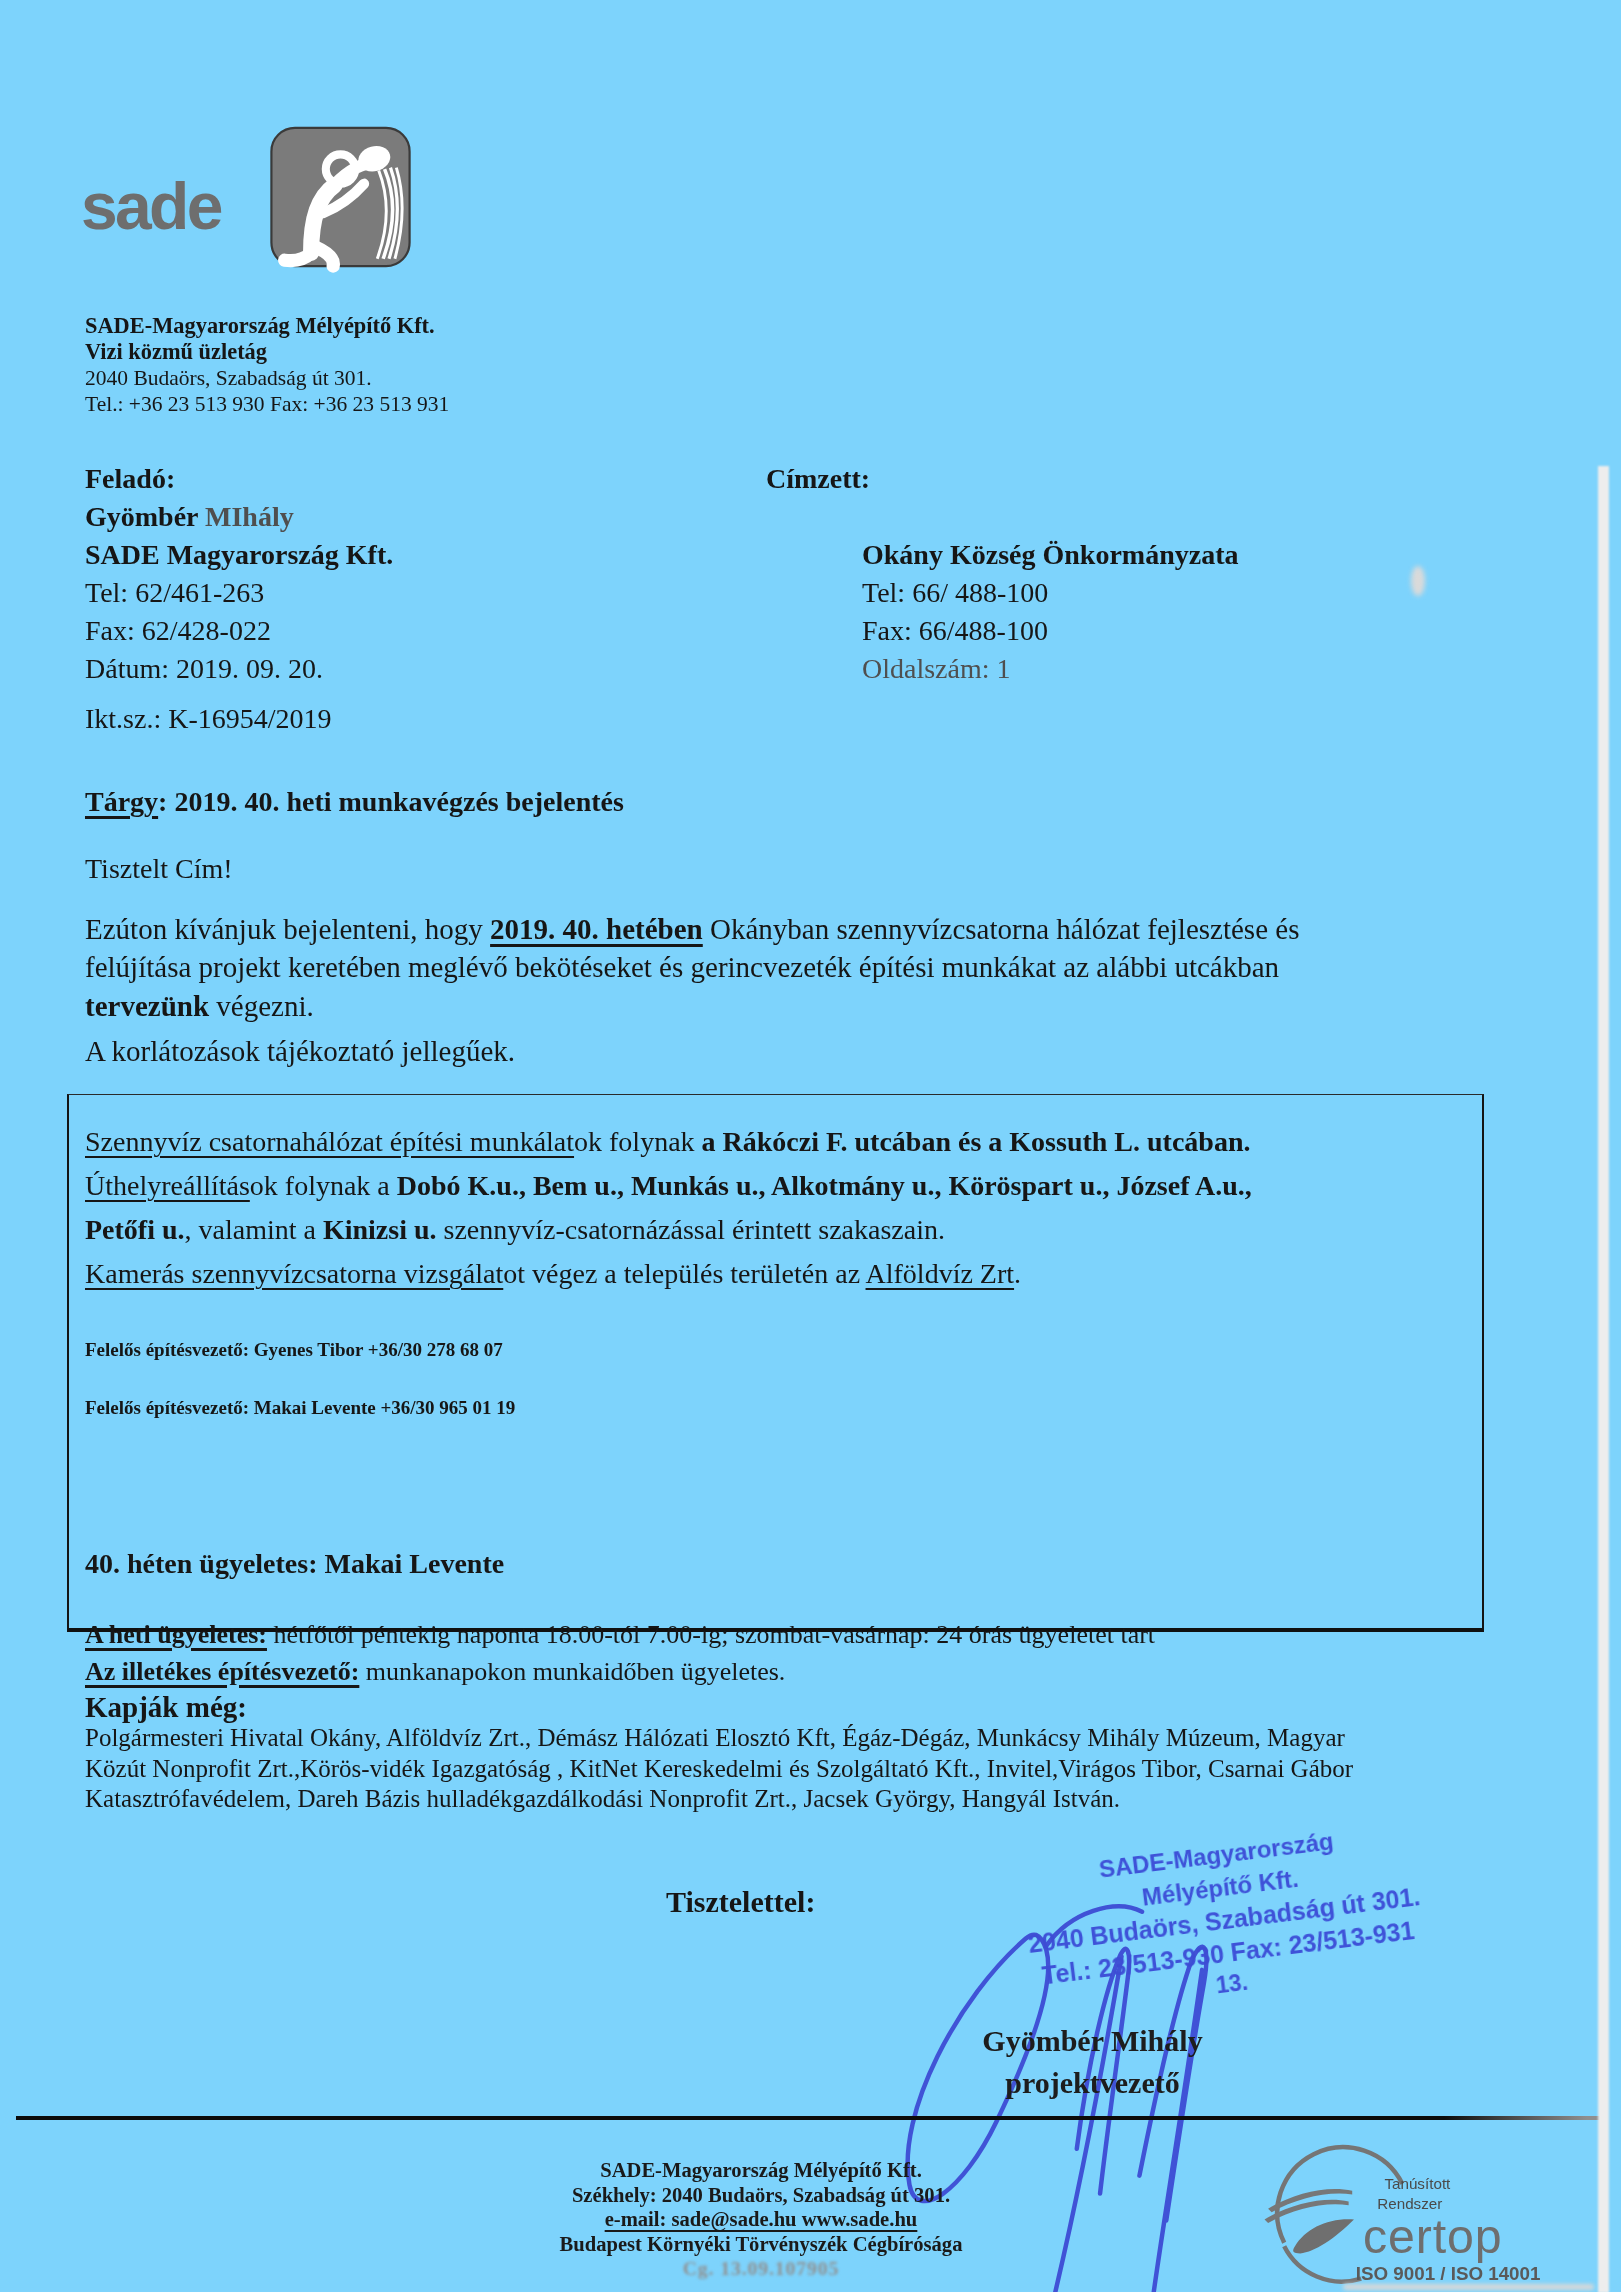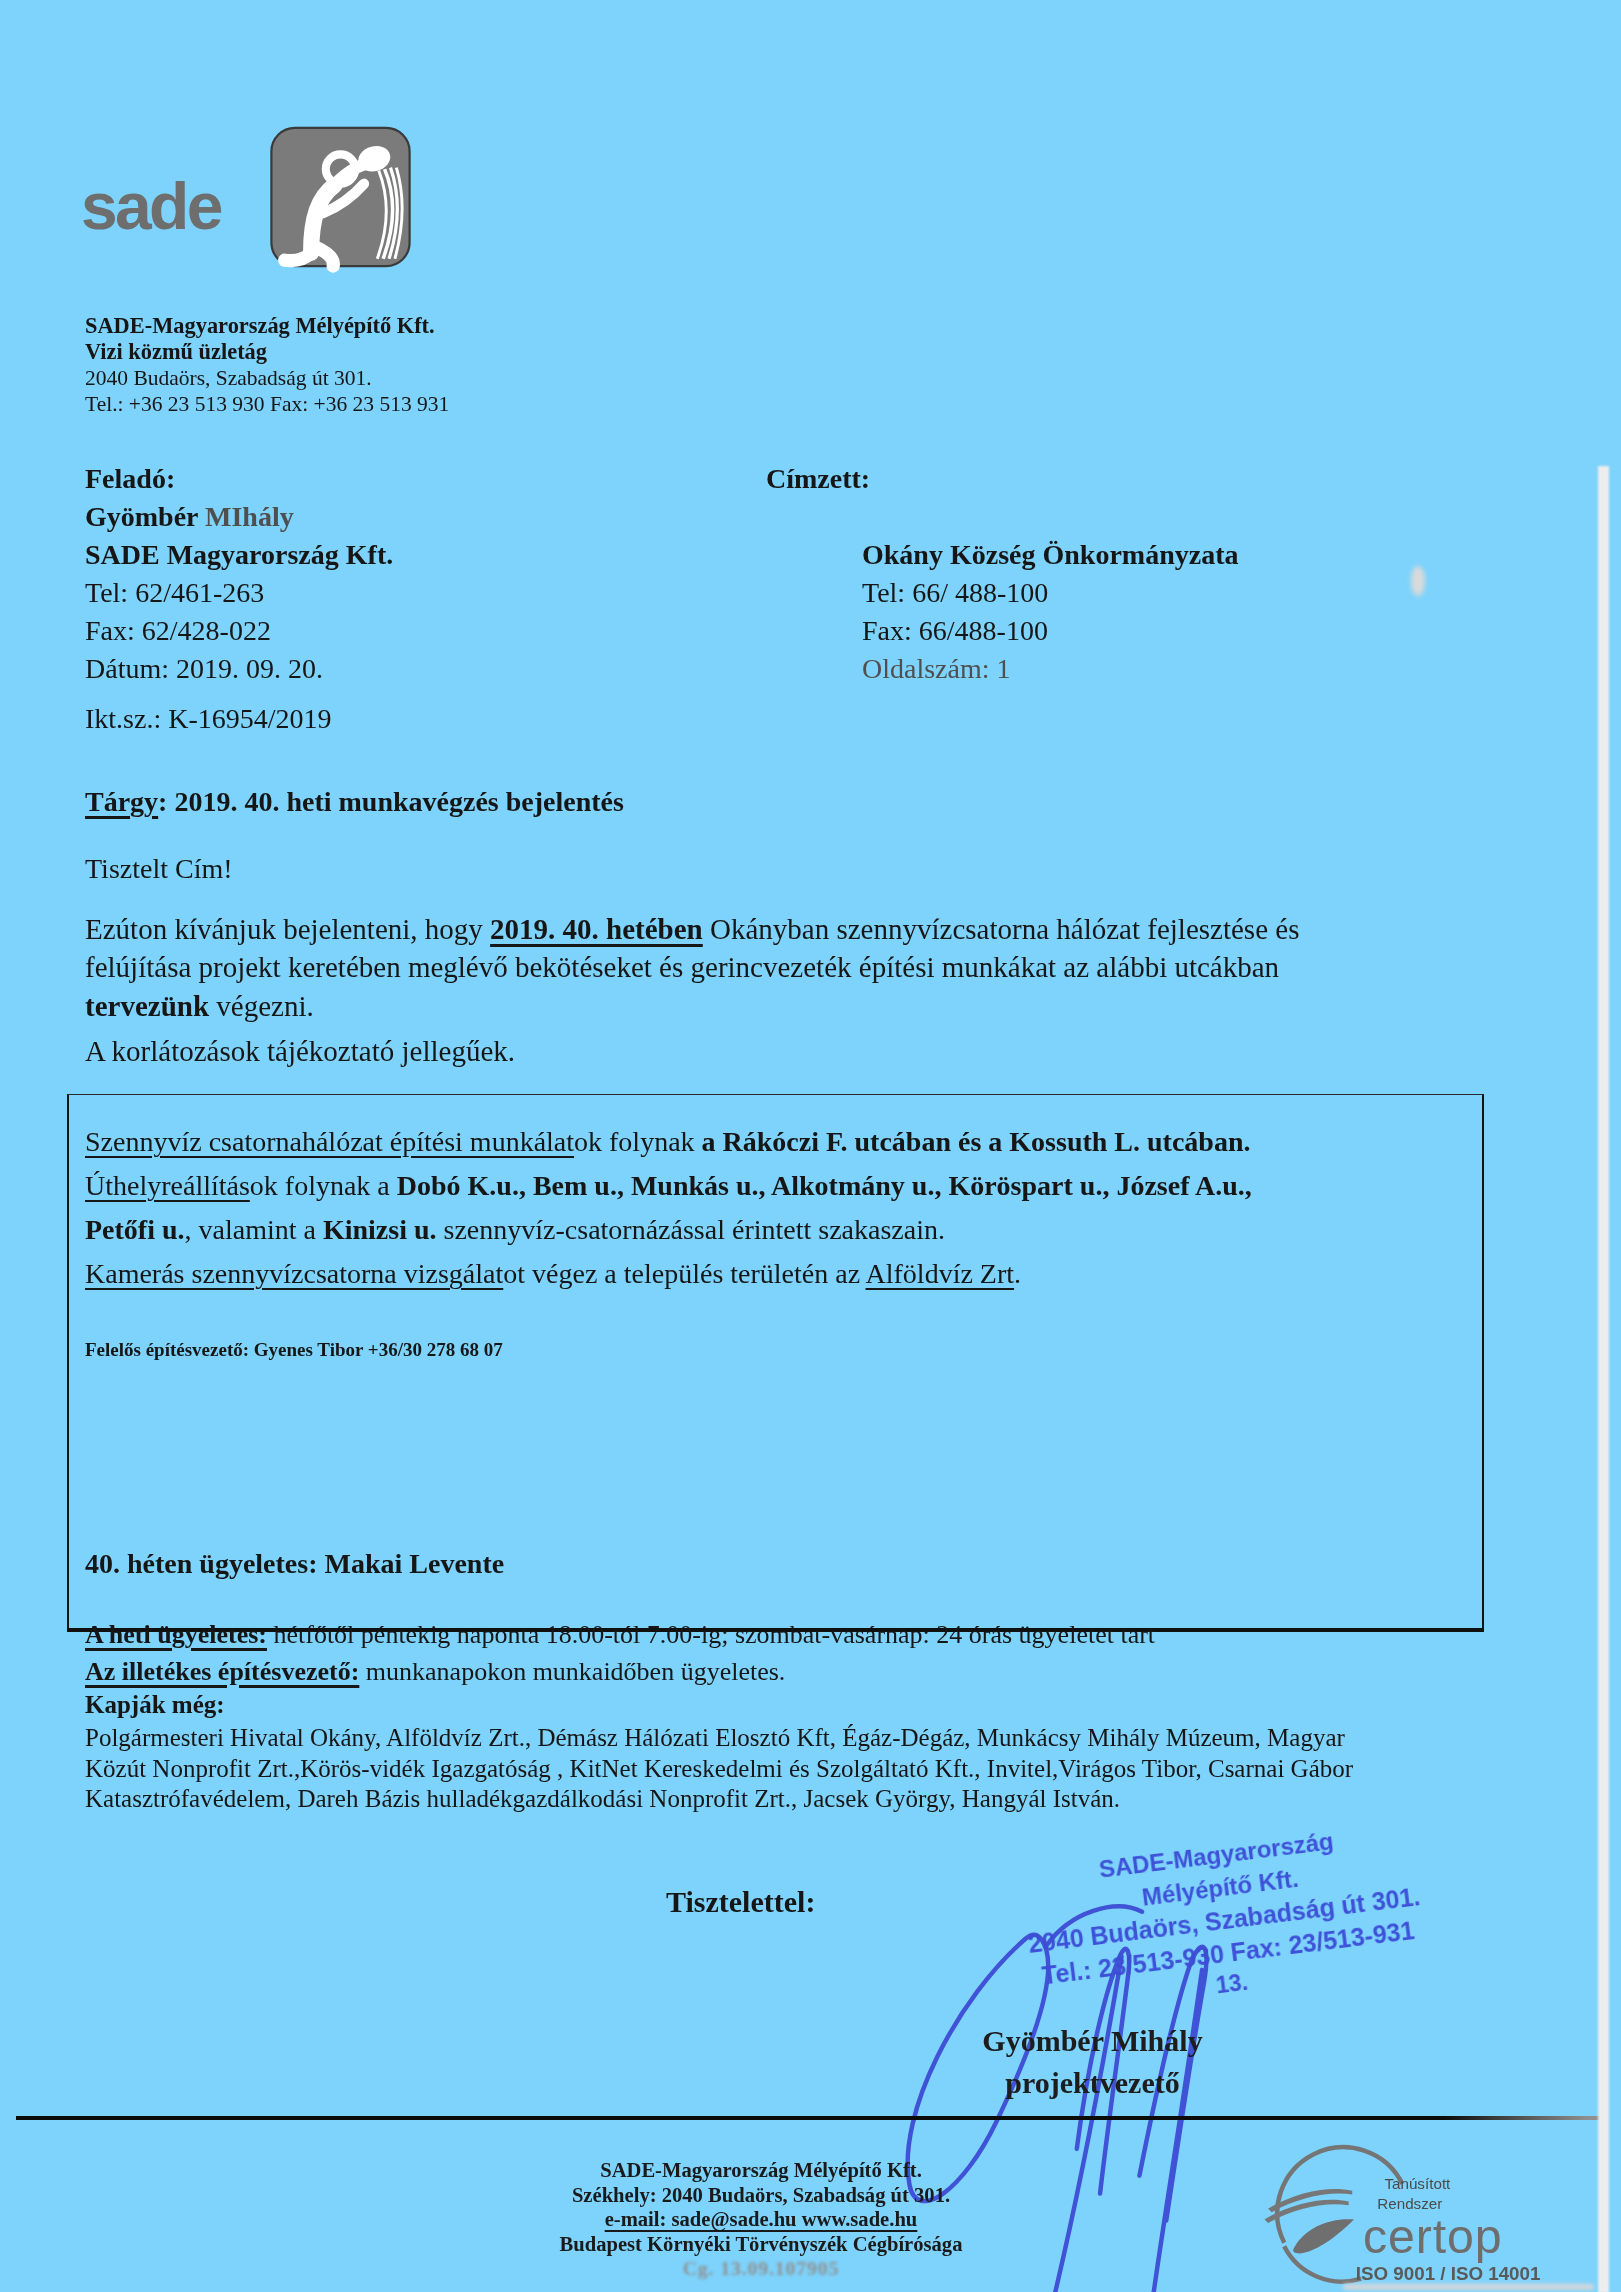--- a/index.html
+++ b/index.html
@@ -111,31 +111,32 @@
     <div class="boxline">
       <span class="u">Úthelyreállítás</span><span>ok folynak a </span><span class="b">Dobó K.u., Bem u., Munkás u., Alkotmány u., Köröspart u., József A.u.,</span>
     </div>
     <div class="boxline">
       <span class="b">Petőfi u.</span><span>, valamint a </span><span class="b">Kinizsi u.</span><span> szennyvíz-csatornázással érintett szakaszain.</span>
     </div>
     <div class="boxline">
       <span class="u">Kamerás szennyvízcsatorna vizsgálat</span><span>ot végez a település területén az </span><span class="u">Alföldvíz Zrt</span><span>.</span>
     </div>
     <div class="mgr" style="margin-top:43px;">Felelős építésvezető: Gyenes Tibor    +36/30 278 68 07</div>
+    <div class="mgr" style="margin-top:36px;">Felelős építésvezető: Makai Levente  +36/30 965 01 19</div>
   </div>
 
   <div class="abs b nowrap" style="left:85px;top:1548px;font-size:28px;">40. héten ügyeletes: Makai Levente</div>
 
   <div class="abs duty" style="left:85px;top:1616px;">
     <span class="b uh">A heti ügyeletes:</span><span> hétfőtől péntekig naponta 18.00-tól 7.00-ig; szombat-vasárnap: 24 órás ügyeletet tart</span>
   </div>
   <div class="abs duty" style="left:85px;top:1653px;">
     <span class="b uh">Az illetékes építésvezető:</span><span> munkanapokon munkaidőben ügyeletes.</span>
   </div>
-  <div class="abs b" style="left:85px;top:1691px;font-size:25px;">Kapják még:</div>
+  <div class="abs b" style="left:85px;top:1691px;font-size:29px;">Kapják még:</div>
   <div class="abs cc" style="left:85px;top:1723px;">Polgármesteri Hivatal Okány, Alföldvíz Zrt., Démász Hálózati Elosztó Kft, Égáz-Dégáz,  Munkácsy Mihály Múzeum, Magyar</div>
   <div class="abs cc" style="left:85px;top:1754px;">Közút Nonprofit Zrt.,Körös-vidék Igazgatóság , KitNet Kereskedelmi és Szolgáltató Kft., Invitel,Virágos Tibor, Csarnai Gábor</div>
   <div class="abs cc" style="left:85px;top:1784px;">Katasztrófavédelem, Dareh Bázis hulladékgazdálkodási Nonprofit Zrt., Jacsek György, Hangyál István.</div>
 
   <div class="abs b" style="left:638px;top:1885px;font-size:30px;margin-left:28px;">Tisztelettel:</div>
 
   <div class="abs stamp" style="left:951px;top:1838px;width:546px;color:#3a49d6;">
     <div class="s1">SADE-Magyarország</div>
     <div class="s1">Mélyépítő Kft.</div>
     <div class="s2">2040 Budaörs, Szabadság út 301.</div>

